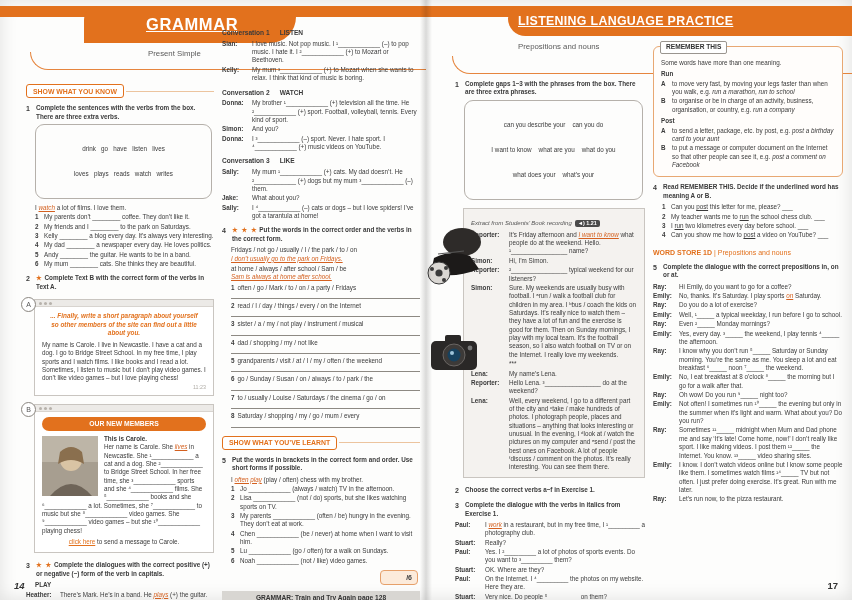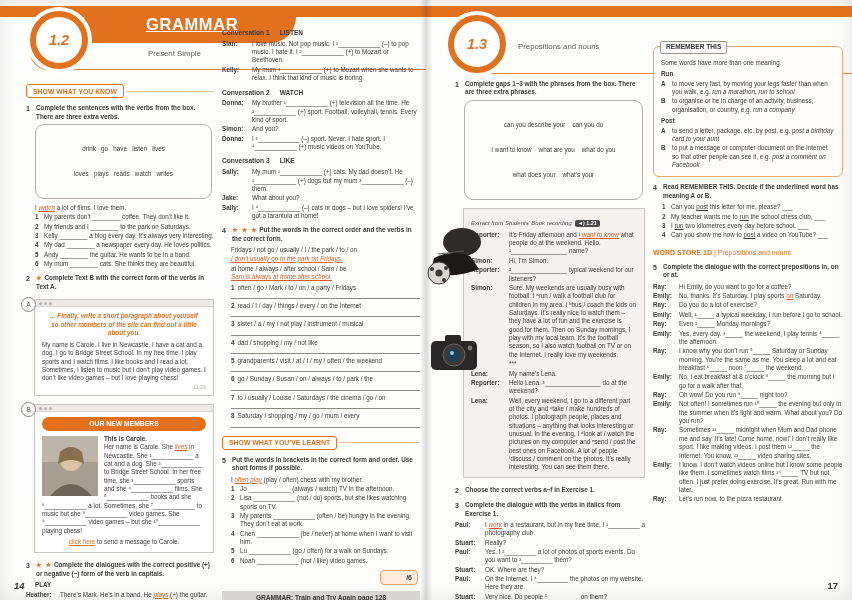--- a/index.html
+++ b/index.html
@@ -96,23 +96,20 @@
   #camera-art{left:2px;top:330px;width:52px;height:46px;}
 </style>
 </head>
 <body>
 
 <div class="spread">
 
   <div class="page left">
     <div class="strip"></div>
     <div class="banner"><span>GRAMMAR</span></div>
-    <div class="unit-circle">
-        <span>1.2</span>
-      </div>
     <div class="topic">Present Simple</div>
     <div class="tabline"></div>
 
     <div class="col" id="l-col1">
       <div class="seclabel">
         <span class="lab">SHOW WHAT YOU KNOW</span>
           <span class="rule"></span>
       </div>
 
       <div class="ex">
@@ -395,23 +392,21 @@
         </div>
       <div class="score">/6</div>
       <div class="footbar">GRAMMAR: Train and Try Again page 128</div>
     </div>
 
     <div class="pnum">14</div>
   </div>
 
   <div class="page right">
     <div class="strip"></div>
-    <div class="unit-circle">
-        <span>1.3</span>
-      </div>
+    <div class="banner"><span>LISTENING LANGUAGE PRACTICE</span></div>
     <div class="topic">Prepositions and nouns</div>
     <div class="tabline"></div>
 
     <svg class="art" id="boot-art" viewBox="0 0 58 62">
       <ellipse cx="36" cy="18" rx="19" ry="14" fill="#2e2b29"></ellipse>
       <path d="M8 34 q16 -9 36 -2 l9 13 q-28 11 -48 3 z" fill="#1c1a19"></path>
       <path d="M12 30 l26 -3" stroke="#555" stroke-width="1.2" fill="none"></path>
       <circle cx="13" cy="49" r="11" fill="#dad7d3" stroke="#3a3a3a" stroke-width="1"></circle>
       <circle cx="13" cy="49" r="3.6" fill="#3a3a3a"></circle>
       <circle cx="6" cy="45" r="2" fill="#3a3a3a"></circle>

